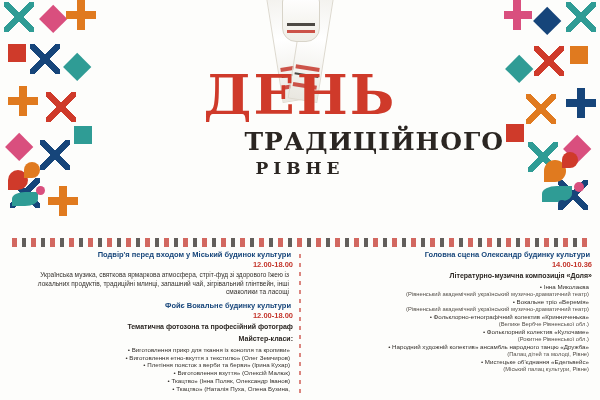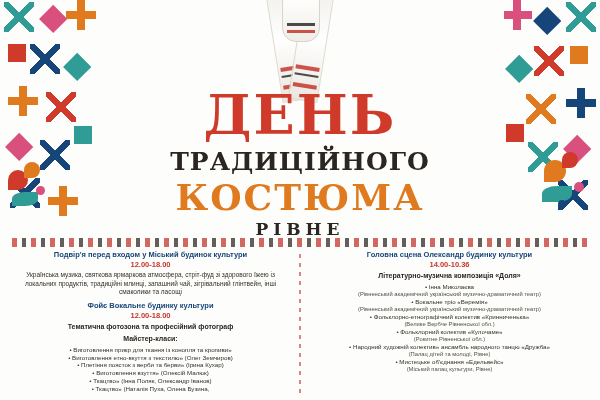--- a/index.html
+++ b/index.html
@@ -120,41 +120,42 @@
     height: 4px;
     background: #c4362c;
     opacity: .85;
   }
   .rushnyk .stripe.dark { background: #2f2a26; }
 
   
   .title-block {
     position: absolute;
     left: 96px;
-    top: 88px;
+    top: 68px;
     width: 408px;
     text-align: center;
     line-height: 1;
   }
   .t-den {
     font-family: "DejaVu Serif", serif;
     font-weight: bold;
     font-size: 54px;
     letter-spacing: 2px;
     color: #cf3a2a;
     text-transform: uppercase;
   }
   .t-trad {
     font-family: "DejaVu Serif", serif;
     font-weight: bold;
     font-size: 25px;
     letter-spacing: 1px;
     color: #2b2622;
     text-transform: uppercase;
     margin-top: 7px;
+    text-align: right;
   }
   .t-kost {
     font-family: "DejaVu Serif", serif;
     font-weight: bold;
     font-size: 36px;
     letter-spacing: 2px;
     color: #e07a1f;
     text-transform: uppercase;
     margin-top: 5px;
   }
@@ -189,21 +190,21 @@
     position: absolute;
     left: 8px;
     top: 250px;
     width: 584px;
     height: 148px;
     display: flex;
     gap: 6px;
   }
   .col {
     flex: 1 1 0;
-    text-align: center;
+    text-align: right;
     overflow: hidden;
   }
   .col-sep {
     width: 2px;
     background: repeating-linear-gradient(to bottom, #c4362c 0 4px, transparent 4px 9px);
     opacity: .6;
     margin-top: 4px;
   }
   .venue {
     font-size: 7.5px;
@@ -360,21 +361,20 @@
     </div>
     <div class="knot">
       <div class="stripe dark" style="left:4px; right:4px; top:26px; height:3px;"></div>
       <div class="stripe" style="left:4px; right:4px; top:33px; height:3px;"></div>
     </div>
   </div>
 
   <div class="title-block">
     <div class="t-den">День</div>
     <div class="t-trad">традиційного</div>
-    <div class="t-kost">костюма</div>
     <div class="t-city">Рівне</div>
   </div>
 
   <div class="divider"></div>
 
   <div class="columns">
 
     <div class="col">
       <div class="venue">Подвір'я перед входом у Міський будинок культури</div>
       <div class="time">12.00-18.00</div>

